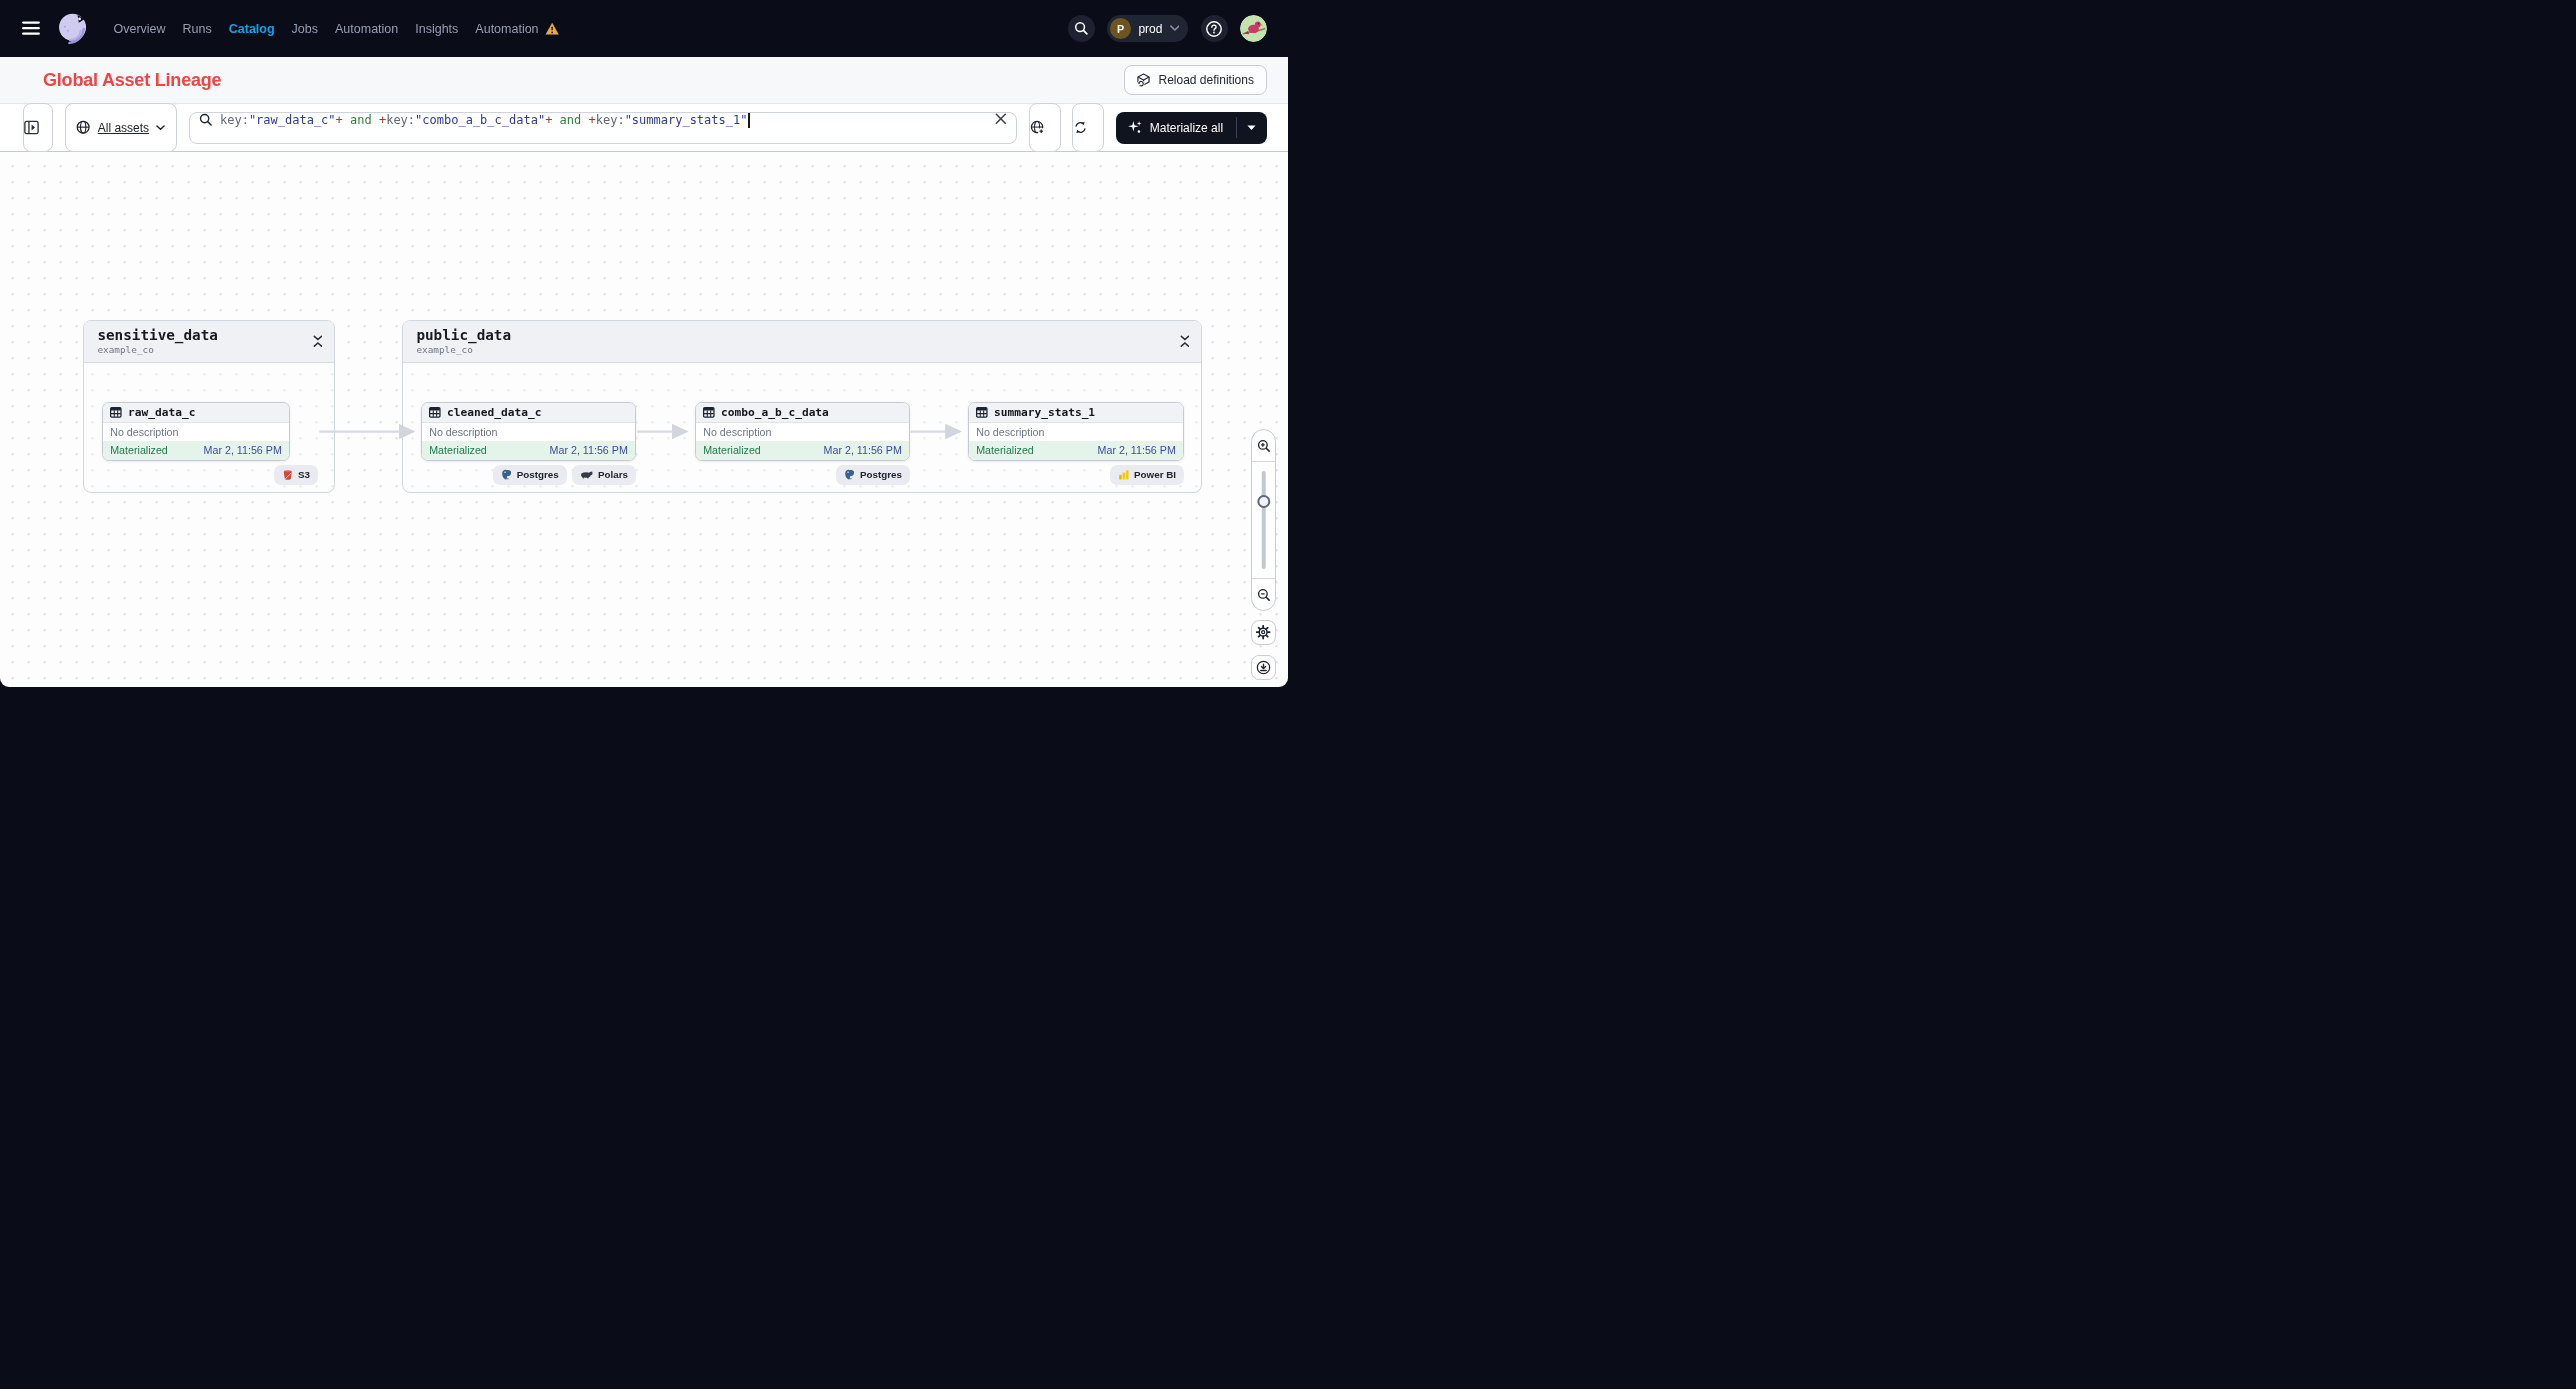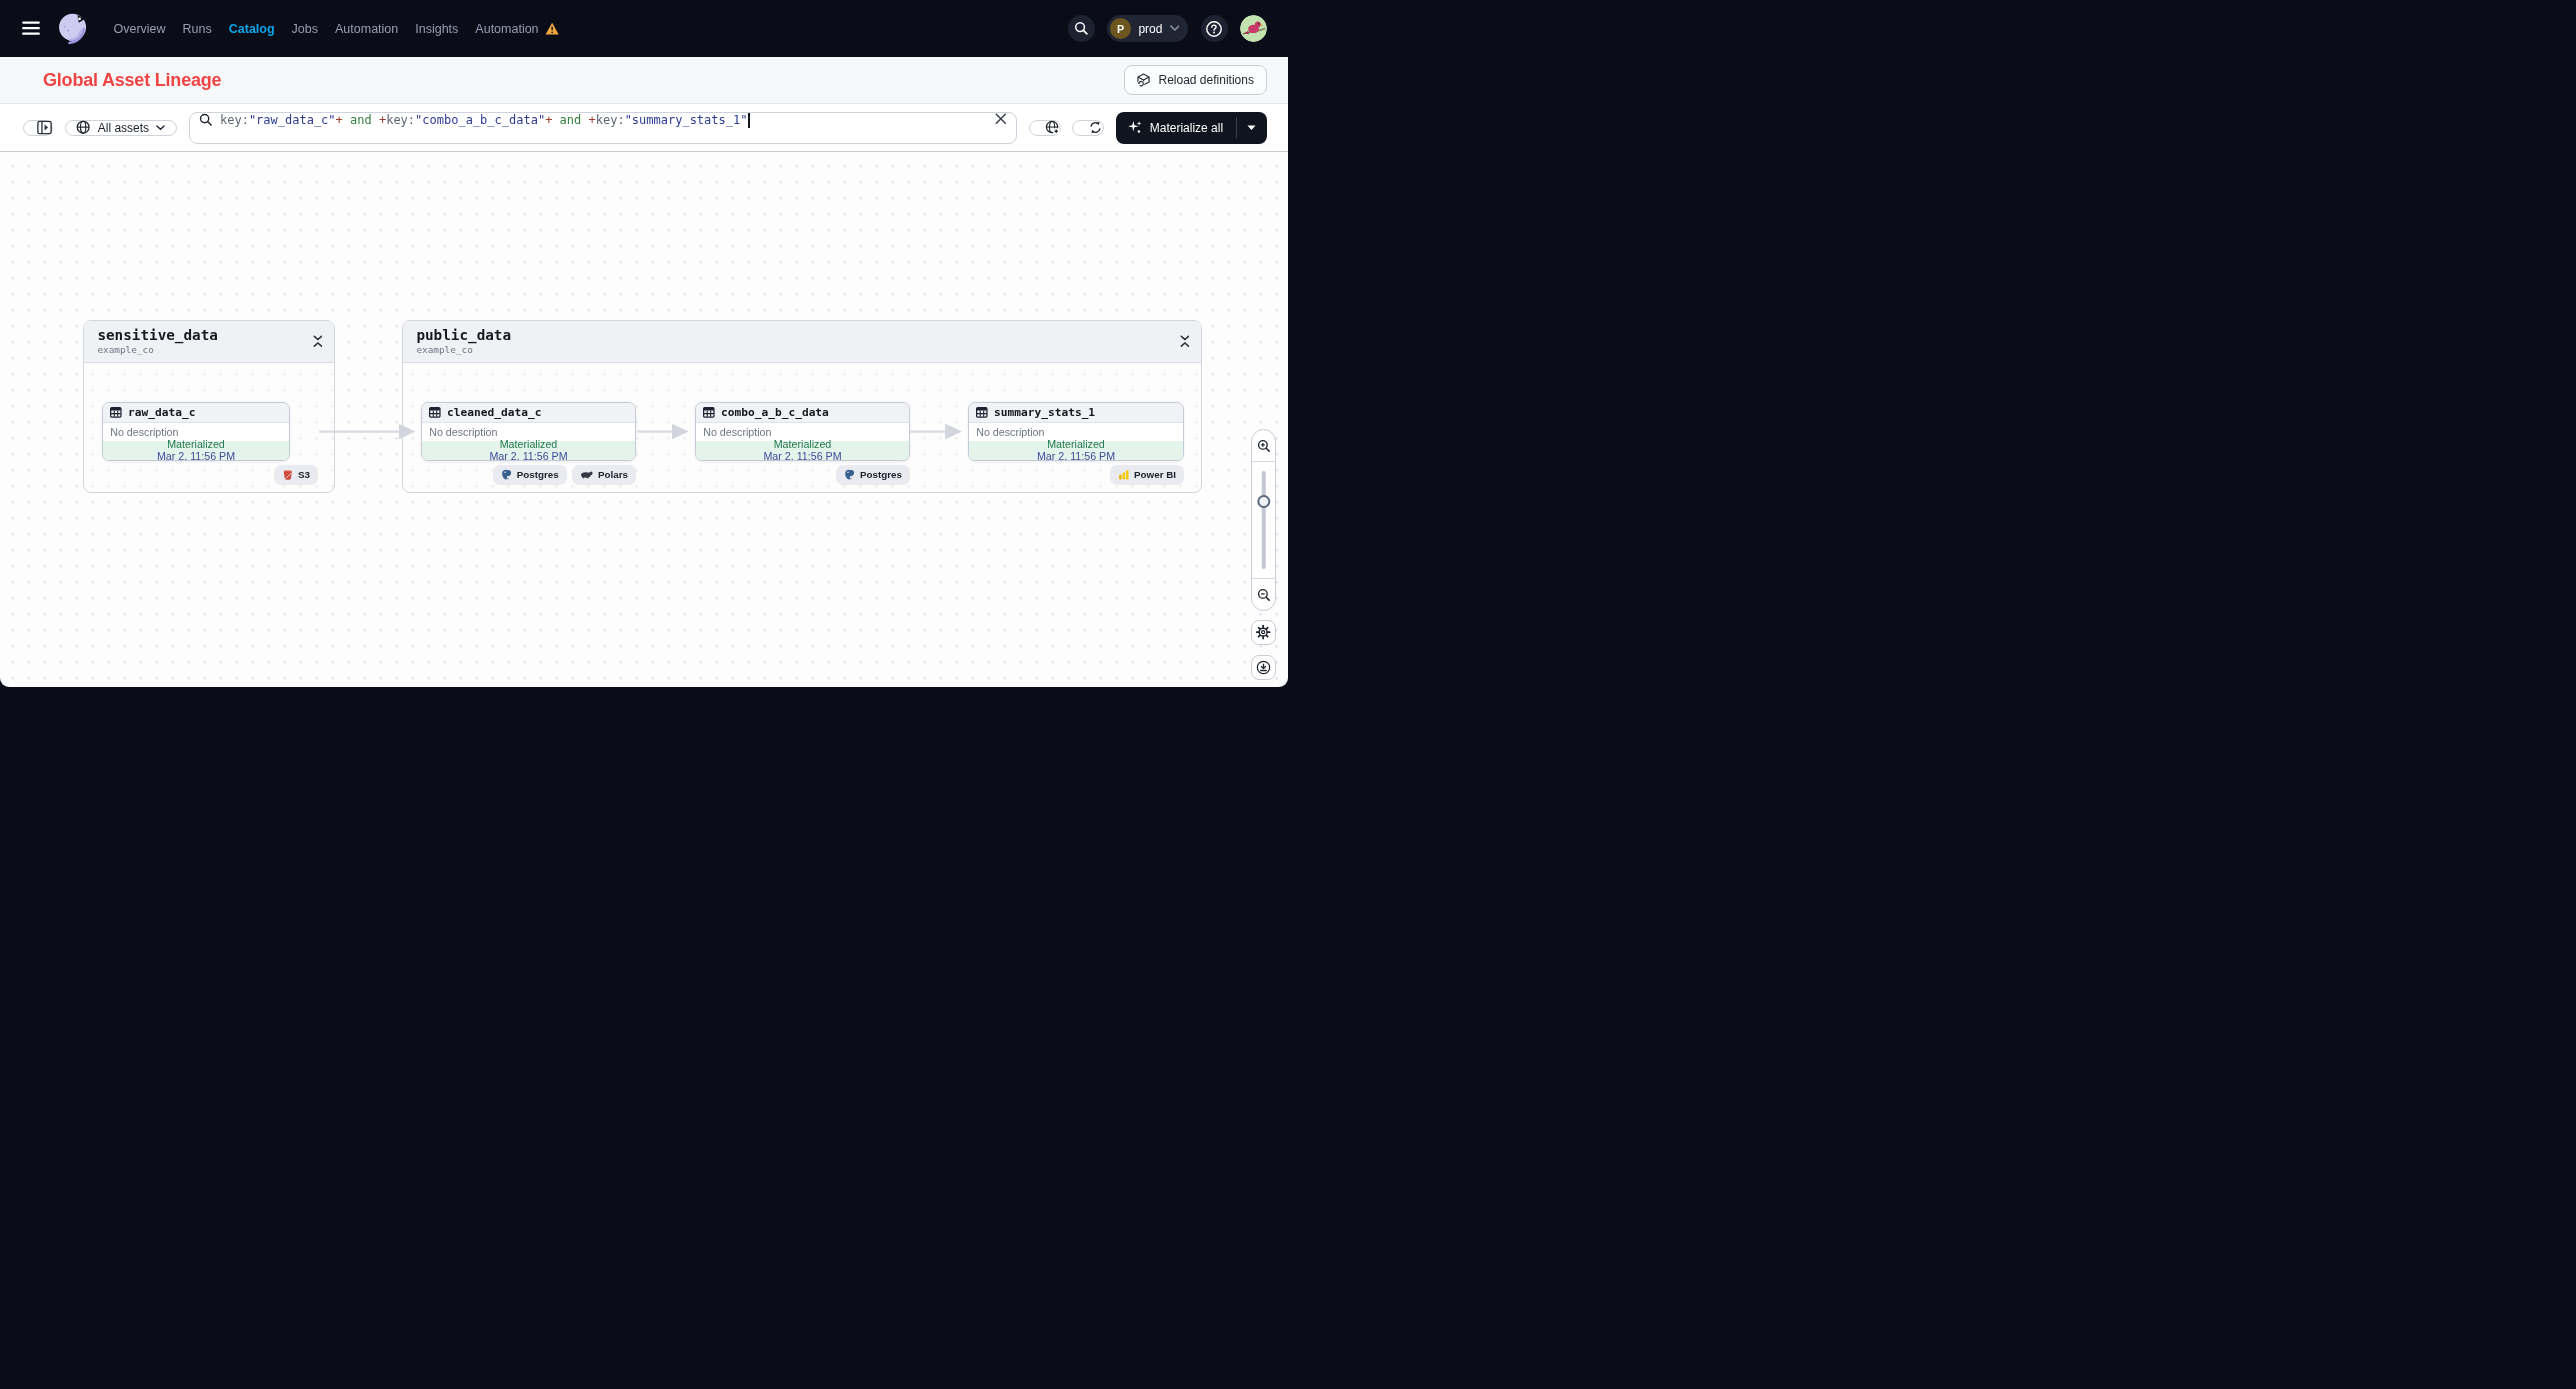--- a/index.html
+++ b/index.html
@@ -24,21 +24,21 @@
   .user-avatar { width:27px; height:27px; border-radius:50%; overflow:hidden; cursor:pointer; }
 
   
   .titlebar { height:47px; background:#f7f8fa; border-bottom:0.9px solid #e3e5ea; display:flex; align-items:center; padding:0 21.5px 0 23px; }
   .page-title { font-size:18px; font-weight:bold; color:#ef4444; letter-spacing:-0.2px;margin-left:20px; }
   .title-spacer { flex:1; }
   .reload-btn { height:30px; border:0.9px solid #c9cdd6; background:#fcfdfe; border-radius:8px; display:flex; align-items:center; gap:7.2px; padding:0 11.6px; font-size:12px; color:#23272f; cursor:pointer; }
 
   
   .filterbar { height:48px; background:#ffffff; border-bottom:0.9px solid #c5c9d2; display:flex; align-items:center; gap:11.6px; padding:0 21.5px 0 23px; }
-  .fbtn { height:16px; border:0.9px solid #ced2da; background:#fff; border-radius:8px; display:flex; align-items:center; justify-content:flex-end; cursor:pointer; }
+  .fbtn { height:49px; border:0.9px solid #ced2da; background:#fff; border-radius:8px; display:flex; align-items:center; justify-content:flex-start; cursor:pointer;text-decoration:underline; }
   .expand-btn { width:30px; }
   .scope-btn { padding:0 10.7px; gap:7.2px; font-size:12px; color:#20242e; }
   .search-box { flex:1; height:32px; border:0.9px solid #ced2da; border-radius:8px; display:flex; align-items:flex-start; padding:0 9.8px; gap:7.2px; background:#fff; cursor:text; }
   .query { flex:1; font-size:12px; white-space:pre; overflow:hidden; display:flex; align-items:center; }
   .tok-key { color:#5f6775; }
   .tok-val { color:#2e3c96; }
   .tok-plus { color:#a03a2e; }
   .tok-and { color:#35803f; }
   .caret-bar { display:inline-block; width:1.3px; height:15px; background:#15181f; margin-left:0.9px; }
   .icon-sq { width:32px; }
@@ -57,21 +57,21 @@
   .group-head { height:42px; background:#eff1f5; border-bottom:0.9px solid #d9dce2; border-radius:6.3px 6.3px 0 0; display:flex; align-items:center; justify-content:space-between; padding:0 11.6px 0 13.4px; }
   .group-name { font-weight:bold; font-size:14.3px; color:#171a22; line-height:1.1; }
   .group-repo { font-size:9.4px; color:#6f7685; margin-top:0.9px; }
   .collapse-btn { cursor:pointer; display:flex; align-items:center; }
 
   .edges { position:absolute; left:0; top:0; }
 
   .node { position:absolute; top:250px; border:0.9px solid #c5cad4; border-radius:7.2px; background:#fff; overflow:hidden; box-shadow:0 0.9px 2.7px rgba(16,24,40,.08); cursor:pointer; }
   .node-head { display:flex; align-items:center; gap:6.3px; height:19.7px; background:#f0f2f5; border-bottom:0.9px solid #dfe2e8; padding:0 7.2px; font-weight:bold; font-size:11.2px; color:#14171f; }
   .node-desc { height:18px; display:flex; align-items:center; padding:0 7.2px; font-size:10.7px; color:#6d7686; }
-  .node-foot { height:19px; background:#e4f4ea; display:flex; align-items:center; justify-content:center; padding:0 7.2px; font-size:10.7px;flex-direction:column; }
+  .node-foot { height:19px; background:#e4f4ea; display:flex; align-items:center; justify-content:space-between; padding:0 7.2px; font-size:10.7px; }
   .status-text { color:#217a4c; }
   .ts-text { color:#3f4b9e; }
 
   .badges { position:absolute; top:313px; display:flex; justify-content:flex-end; gap:5.4px; }
   .badge { height:19.7px; background:#e9ebf0; border-radius:7.2px; display:flex; align-items:center; gap:4.5px; padding:0 8px; font-size:9.8px; font-weight:bold; color:#20242f; cursor:pointer; }
 
   
   .zoom-panel { position:absolute; left:1251px; top:277px; width:25px; height:182px; background:#fff; border:0.9px solid #c9cdd6; border-radius:12.5px; display:flex; flex-direction:column; }
   .zoom-btn { height:32px; display:flex; align-items:center; justify-content:center; cursor:pointer; }
   .zoom-btn.top { border-bottom:0.9px solid #d5d8df; }

